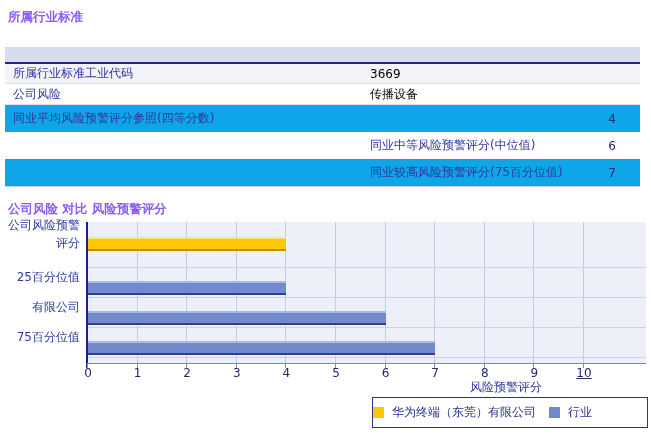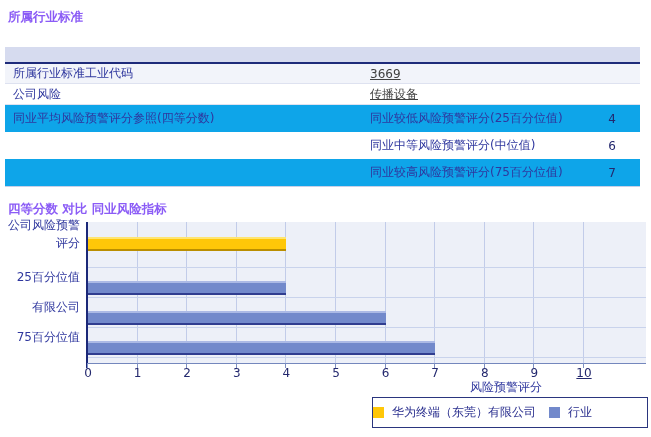--- a/index.html
+++ b/index.html
@@ -9,21 +9,21 @@
     font-size:12px;color:#2F379E;
   }
   .section-title{
     position:absolute;left:8px;font-weight:bold;font-size:12.5px;color:#8b5cf6;white-space:nowrap;
   }
   
   #industry-table{position:absolute;left:5px;top:47px;width:635px;}
   .thead-band{height:15px;background:#D6DBEF;border-bottom:2px solid #1E2B7A;}
   .trow{position:relative;display:flex;align-items:center;}
   .trow .lbl{padding-left:8px;white-space:nowrap;}
-  .trow .val{position:absolute;left:365px;white-space:nowrap;color:#404040;text-decoration:underline;}
+  .trow .val{position:absolute;left:365px;white-space:nowrap;color:#000000;}
   #row-sic{height:19px;background:#F2F4FA;border-bottom:1px solid #DEE2F0;}
   #row-industry{height:20px;background:#ffffff;border-bottom:1px solid #DEE2F0;}
   #row-peer{border-bottom:1px solid #C7D0E8;}
   .subrow{position:relative;display:flex;align-items:center;height:27px;}
   .subrow.alt{background:#0ea5e9;}
   .subrow .peer-main{padding-left:8px;white-space:nowrap;}
   .subrow .sublbl{position:absolute;left:365px;white-space:nowrap;}
   .subrow .subval{position:absolute;right:24px;color:#23286E;}
   
   #plot{
@@ -65,35 +65,34 @@
     </div>
 
     <div class="trow" id="row-industry">
       <span class="lbl">公司风险</span>
       <span class="val">传播设备</span>
     </div>
 
     <div id="row-peer">
       <div class="subrow alt">
         <span class="peer-main">同业平均风险预警评分参照(四等分数)</span>
-        <span class="sublbl">同业较低风险预警评分(25百分位值)</span>
         <span class="subval">4</span>
       </div>
       <div class="subrow">
         <span class="sublbl">同业中等风险预警评分(中位值)</span>
         <span class="subval">6</span>
       </div>
       <div class="subrow alt">
         <span class="sublbl">同业较高风险预警评分(75百分位值)</span>
         <span class="subval">7</span>
       </div>
     </div>
   </div>
 
-  <div class="section-title" style="top:201px;">四等分数 对比 同业风险指标</div>
+  <div class="section-title" style="top:201px;">公司风险 对比 风险预警评分</div>
 
   <div id="y-labels">
       <div class="ylab" style="top: 8px;">公司风险预警<br>评分</div>
       <div class="ylab" style="top: 60px;">25百分位值</div>
       <div class="ylab" style="top: 90px;">有限公司</div>
       <div class="ylab" style="top: 120px;">75百分位值</div>
     </div>
   <div id="y-axis-line"></div>
   <div id="plot">
       <div class="vgrid" style="left: 48.6px;"></div>

